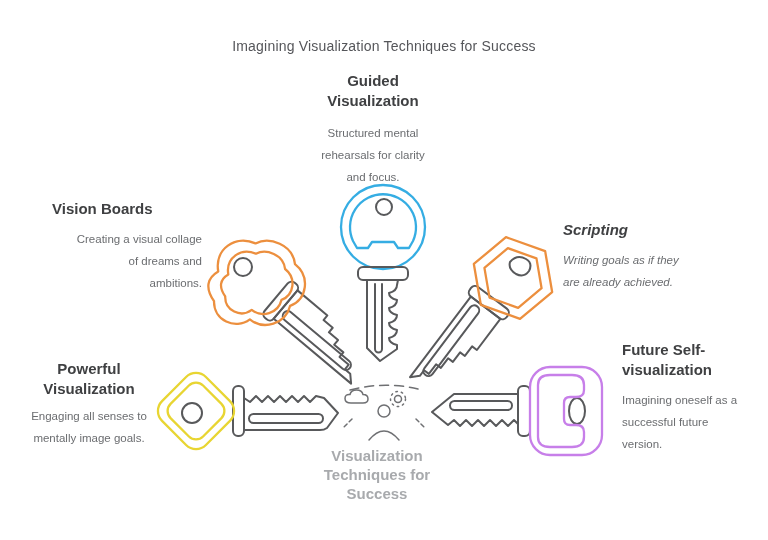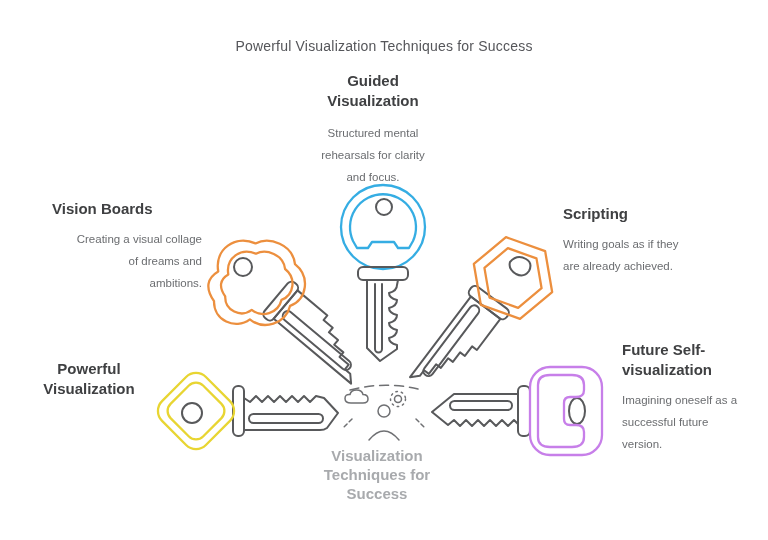--- a/index.html
+++ b/index.html
@@ -19,21 +19,21 @@
   }
   .tb .d {
     font-size:11.5px; line-height:22px; color:#6b6d70; margin-top:9px;
     white-space:pre-line;
   }
   .tb-guided   { left:280px; top:71px;  width:186px; text-align:center; }
   .tb-guided .d { margin-top:11px; }
   .tb-vision   { left:52px;  top:199px; width:150px; }
   .tb-vision .h { }
   .tb-vision .d { text-align:right; }
-  .tb-scripting{ left:563px; top:204px; width:172px; }
+  .tb-scripting{ left:563px; top:220px; width:172px;font-style:italic; }
   .tb-creative { left:10px;  top:359px; width:158px; text-align:center; }
   .tb-creative .d { margin-top:6px; }
   .tb-future   { left:622px; top:340px; width:150px; }
   .center-label {
     position:absolute; left:297px; top:446px; width:160px; text-align:center;
     font-weight:bold; font-size:15px; line-height:19px; color:#a8aaad;
     white-space:pre-line;
   }
 </style>
 </head>
@@ -109,21 +109,21 @@
         <circle cx="398" cy="399" r="3.5"></circle>
         <circle cx="398" cy="399" r="7.5" stroke-dasharray="1.5 4"></circle>
         <circle cx="384" cy="411" r="6"></circle>
         <path d="M 369,440 Q 384,422 399,440"></path>
         <path d="M 352,419 L 343,428" stroke-dasharray="4 3"></path>
         <path d="M 416,419 L 425,428" stroke-dasharray="4 3"></path>
       </g>
     </g>
   </svg>
 
-  <div class="title">Powerful Visualization Techniques for Success</div>
+  <div class="title">Imagining Visualization Techniques for Success</div>
 
   <div class="tb tb-guided">
     <div class="h">Guided
 Visualization</div>
     <div class="d">Structured mental
 rehearsals for clarity
 and focus.</div>
   </div>
 
   <div class="tb tb-vision">
@@ -135,20 +135,22 @@
 
   <div class="tb tb-scripting">
     <div class="h">Scripting</div>
     <div class="d">Writing goals as if they
 are already achieved.</div>
   </div>
 
   <div class="tb tb-creative">
     <div class="h">Powerful
 Visualization</div>
+    <div class="d">Engaging all senses to
+mentally image goals.</div>
   </div>
 
   <div class="tb tb-future">
     <div class="h">Future Self-
 visualization</div>
     <div class="d">Imagining oneself as a
 successful future
 version.</div>
   </div>
 

